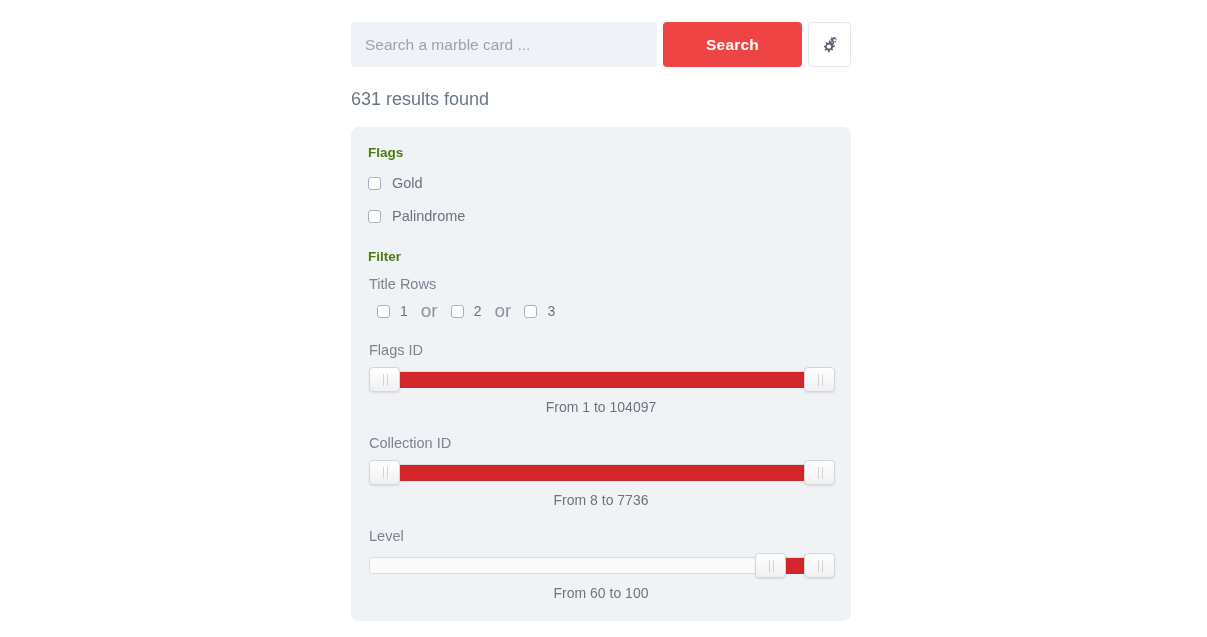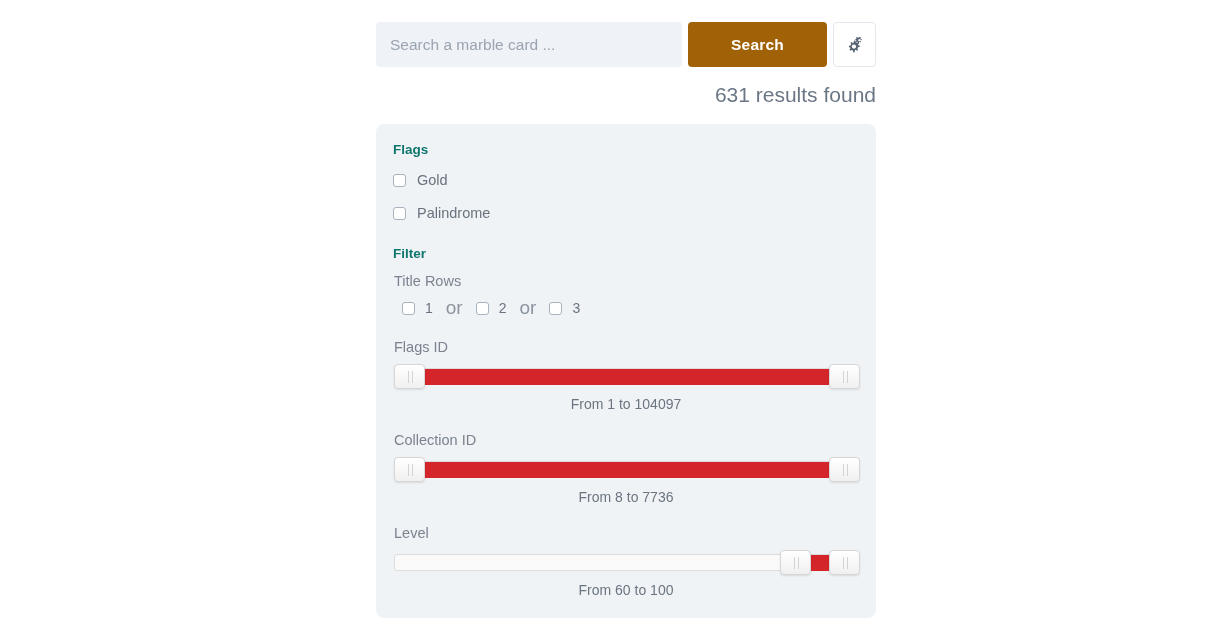--- a/index.html
+++ b/index.html
@@ -13,21 +13,21 @@
     -webkit-font-smoothing: antialiased;
   }
   .page {
     position: relative;
     width: 1207px;
     height: 637px;
     overflow: hidden;
   }
   .container {
     position: absolute;
-    left: 376px;
+    left: 351px;
     top: 0;
     width: 500px;
   }
 
   
   .search-row {
     display: flex;
     align-items: stretch;
     margin-top: 22px;
     height: 45px;
@@ -41,21 +41,21 @@
     padding: 0 14px;
     font-size: 15.5px;
     font-family: "Liberation Sans", sans-serif;
     color: #55606e;
     outline: none;
   }
   .search-input::placeholder { color: #9aa4b0; }
   .search-button {
     width: 139px;
     margin-left: 6px;
-    background: #a16207;
+    background: #ef4444;
     border: none;
     border-radius: 4px;
     color: #ffffff;
     font-size: 15.5px;
     font-weight: bold;
     font-family: "Liberation Sans", sans-serif;
     cursor: pointer;
     letter-spacing: .2px;
   }
   .settings-button {
@@ -67,37 +67,37 @@
     display: flex;
     align-items: center;
     justify-content: center;
     cursor: pointer;
     padding: 0;
   }
   .settings-button svg { display: block; }
 
   
   .results-line {
-    text-align: right;
+    text-align: left;
     color: #6b7785;
-    font-size: 21px;
-    margin-top: 16px;
+    font-size: 18px;
+    margin-top: 22px;
   }
 
   
   .panel {
     margin-top: 17px;
     background: #f0f3f6;
     border-radius: 8px;
     padding: 18px 17px 20px 17px;
   }
   .panel-heading {
     font-size: 13.5px;
     font-weight: bold;
-    color: #0f766e;
+    color: #4d7c0f;
     margin: 0 0 12px 0;
   }
   .panel-heading.second { margin-top: 22px; }
 
   .check-row {
     display: flex;
     align-items: center;
     height: 22px;
     margin-bottom: 11px;
   }

